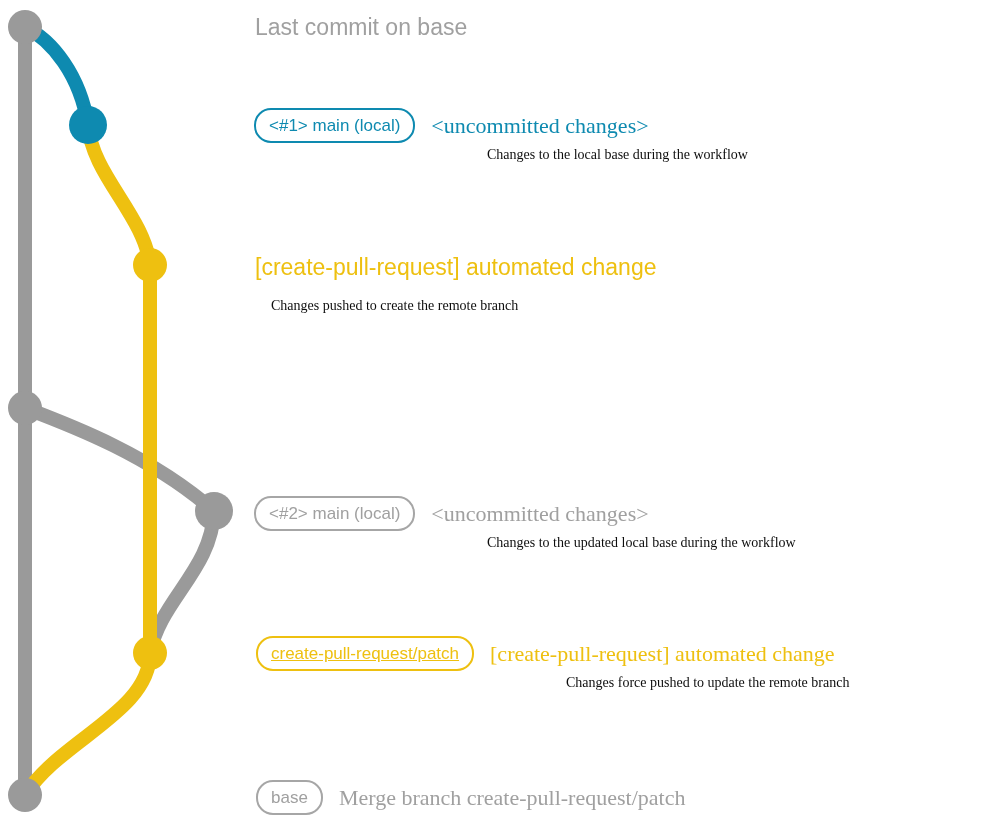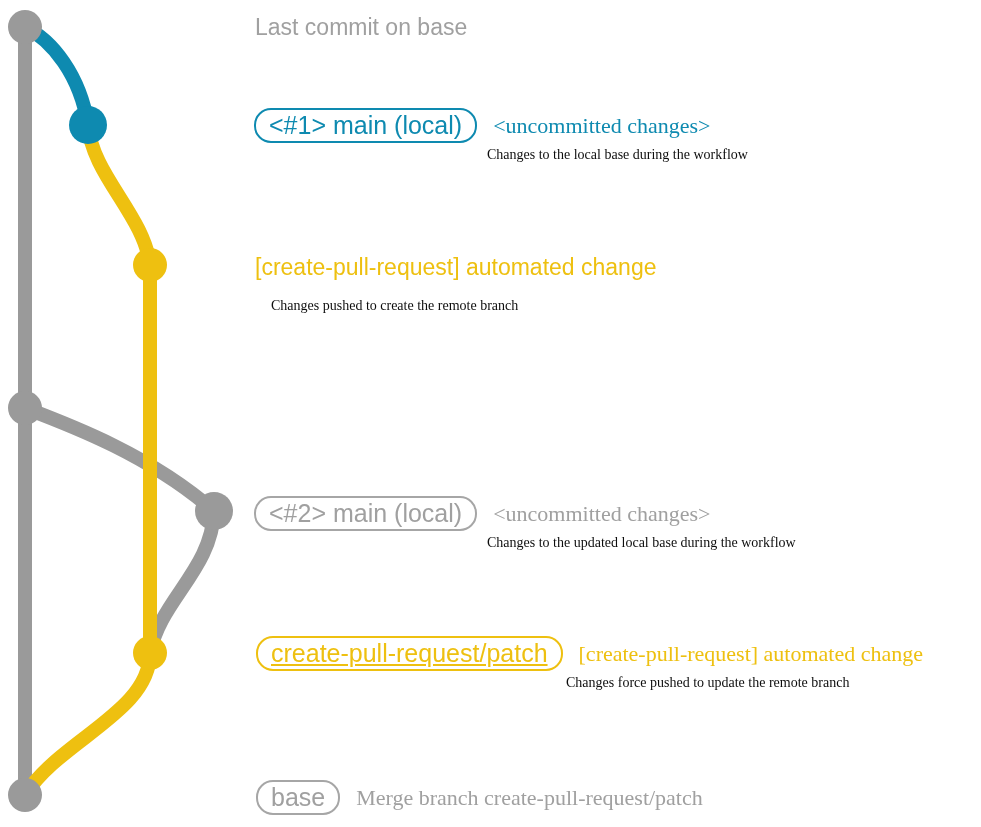--- a/index.html
+++ b/index.html
@@ -36,21 +36,21 @@
   .pill {
     display: inline-flex;
     align-items: center;
     justify-content: center;
     box-sizing: border-box;
     border-radius: 17px;
     border-width: 2px;
     border-style: solid;
     height: 35px;
     padding: 0 13px;
-    font-size: 25px;
+    font-size: 17px;
     font-family: "Liberation Sans", sans-serif;
     white-space: nowrap;
     line-height: 1;
   }
   .pill-blue { border-color: #0e8ab0; color: #0e8ab0; }
   .pill-gray { border-color: #a6a6a6; color: #a0a0a0; text-align: center; }
   .pill-yellow { border-color: #eec010; color: #eec010; text-decoration: underline; }
   .subject {
     font-size: 22px;
     font-family: Liberation Serif, serif;

